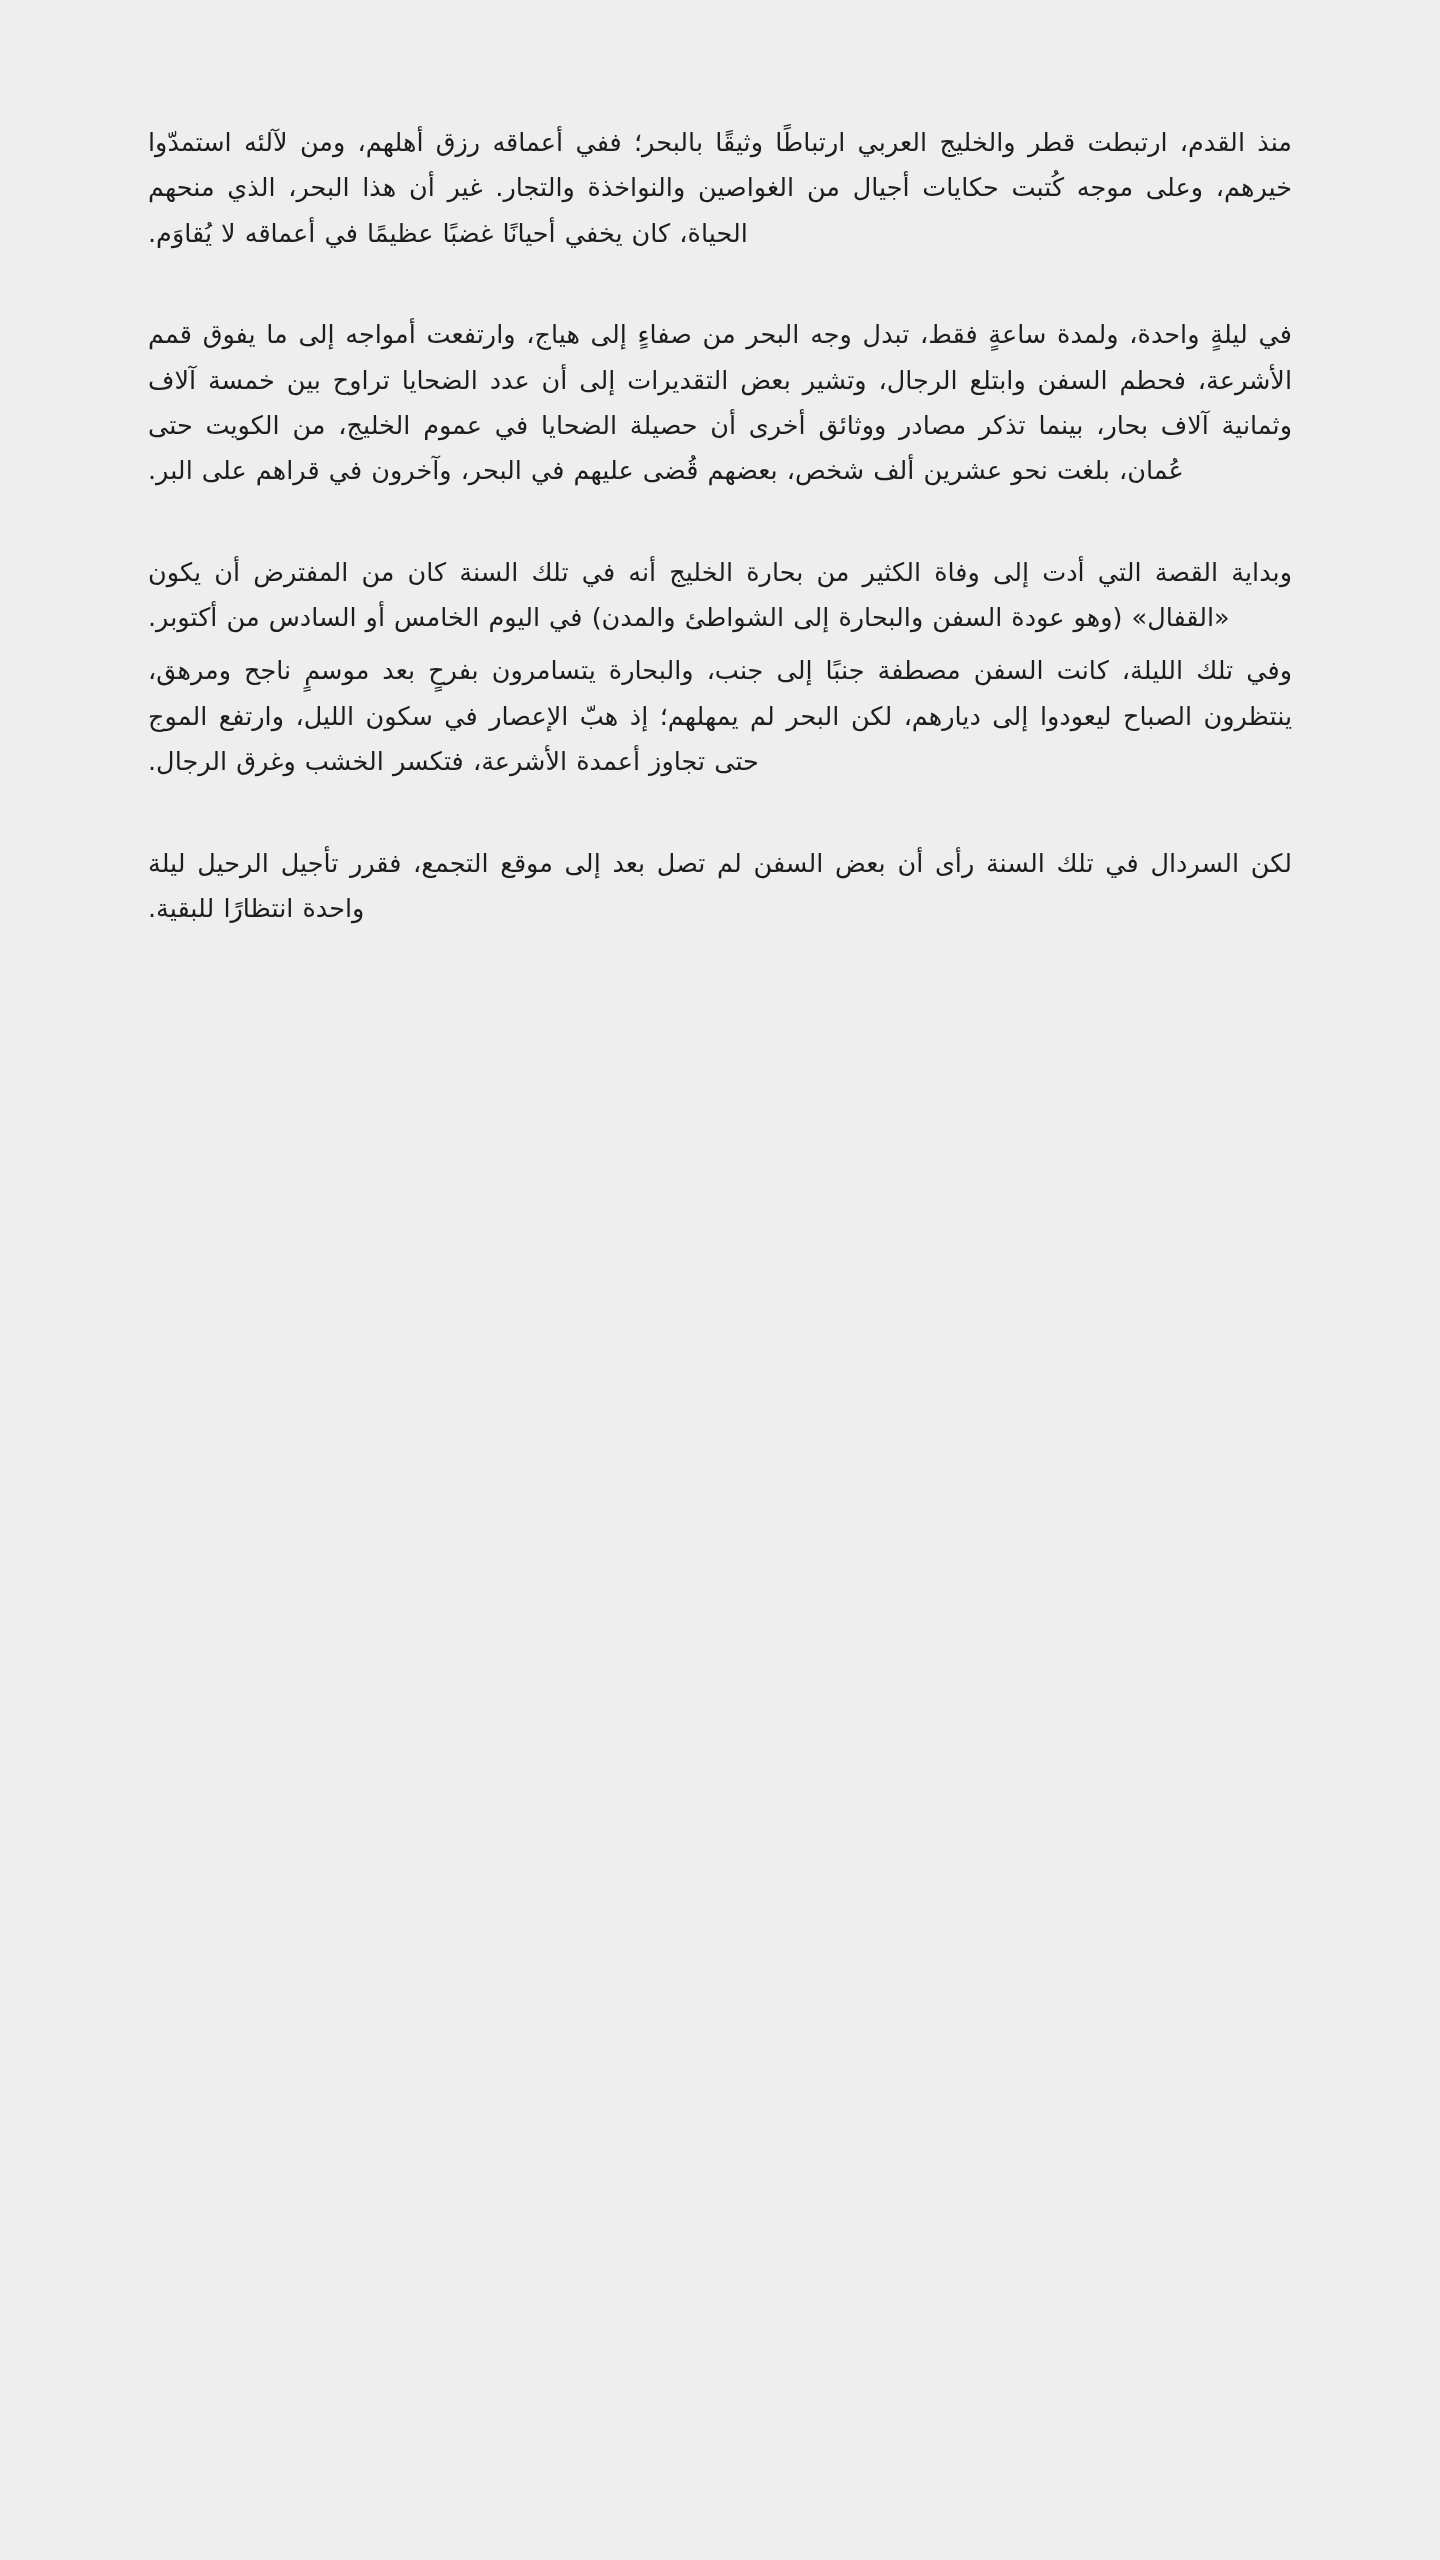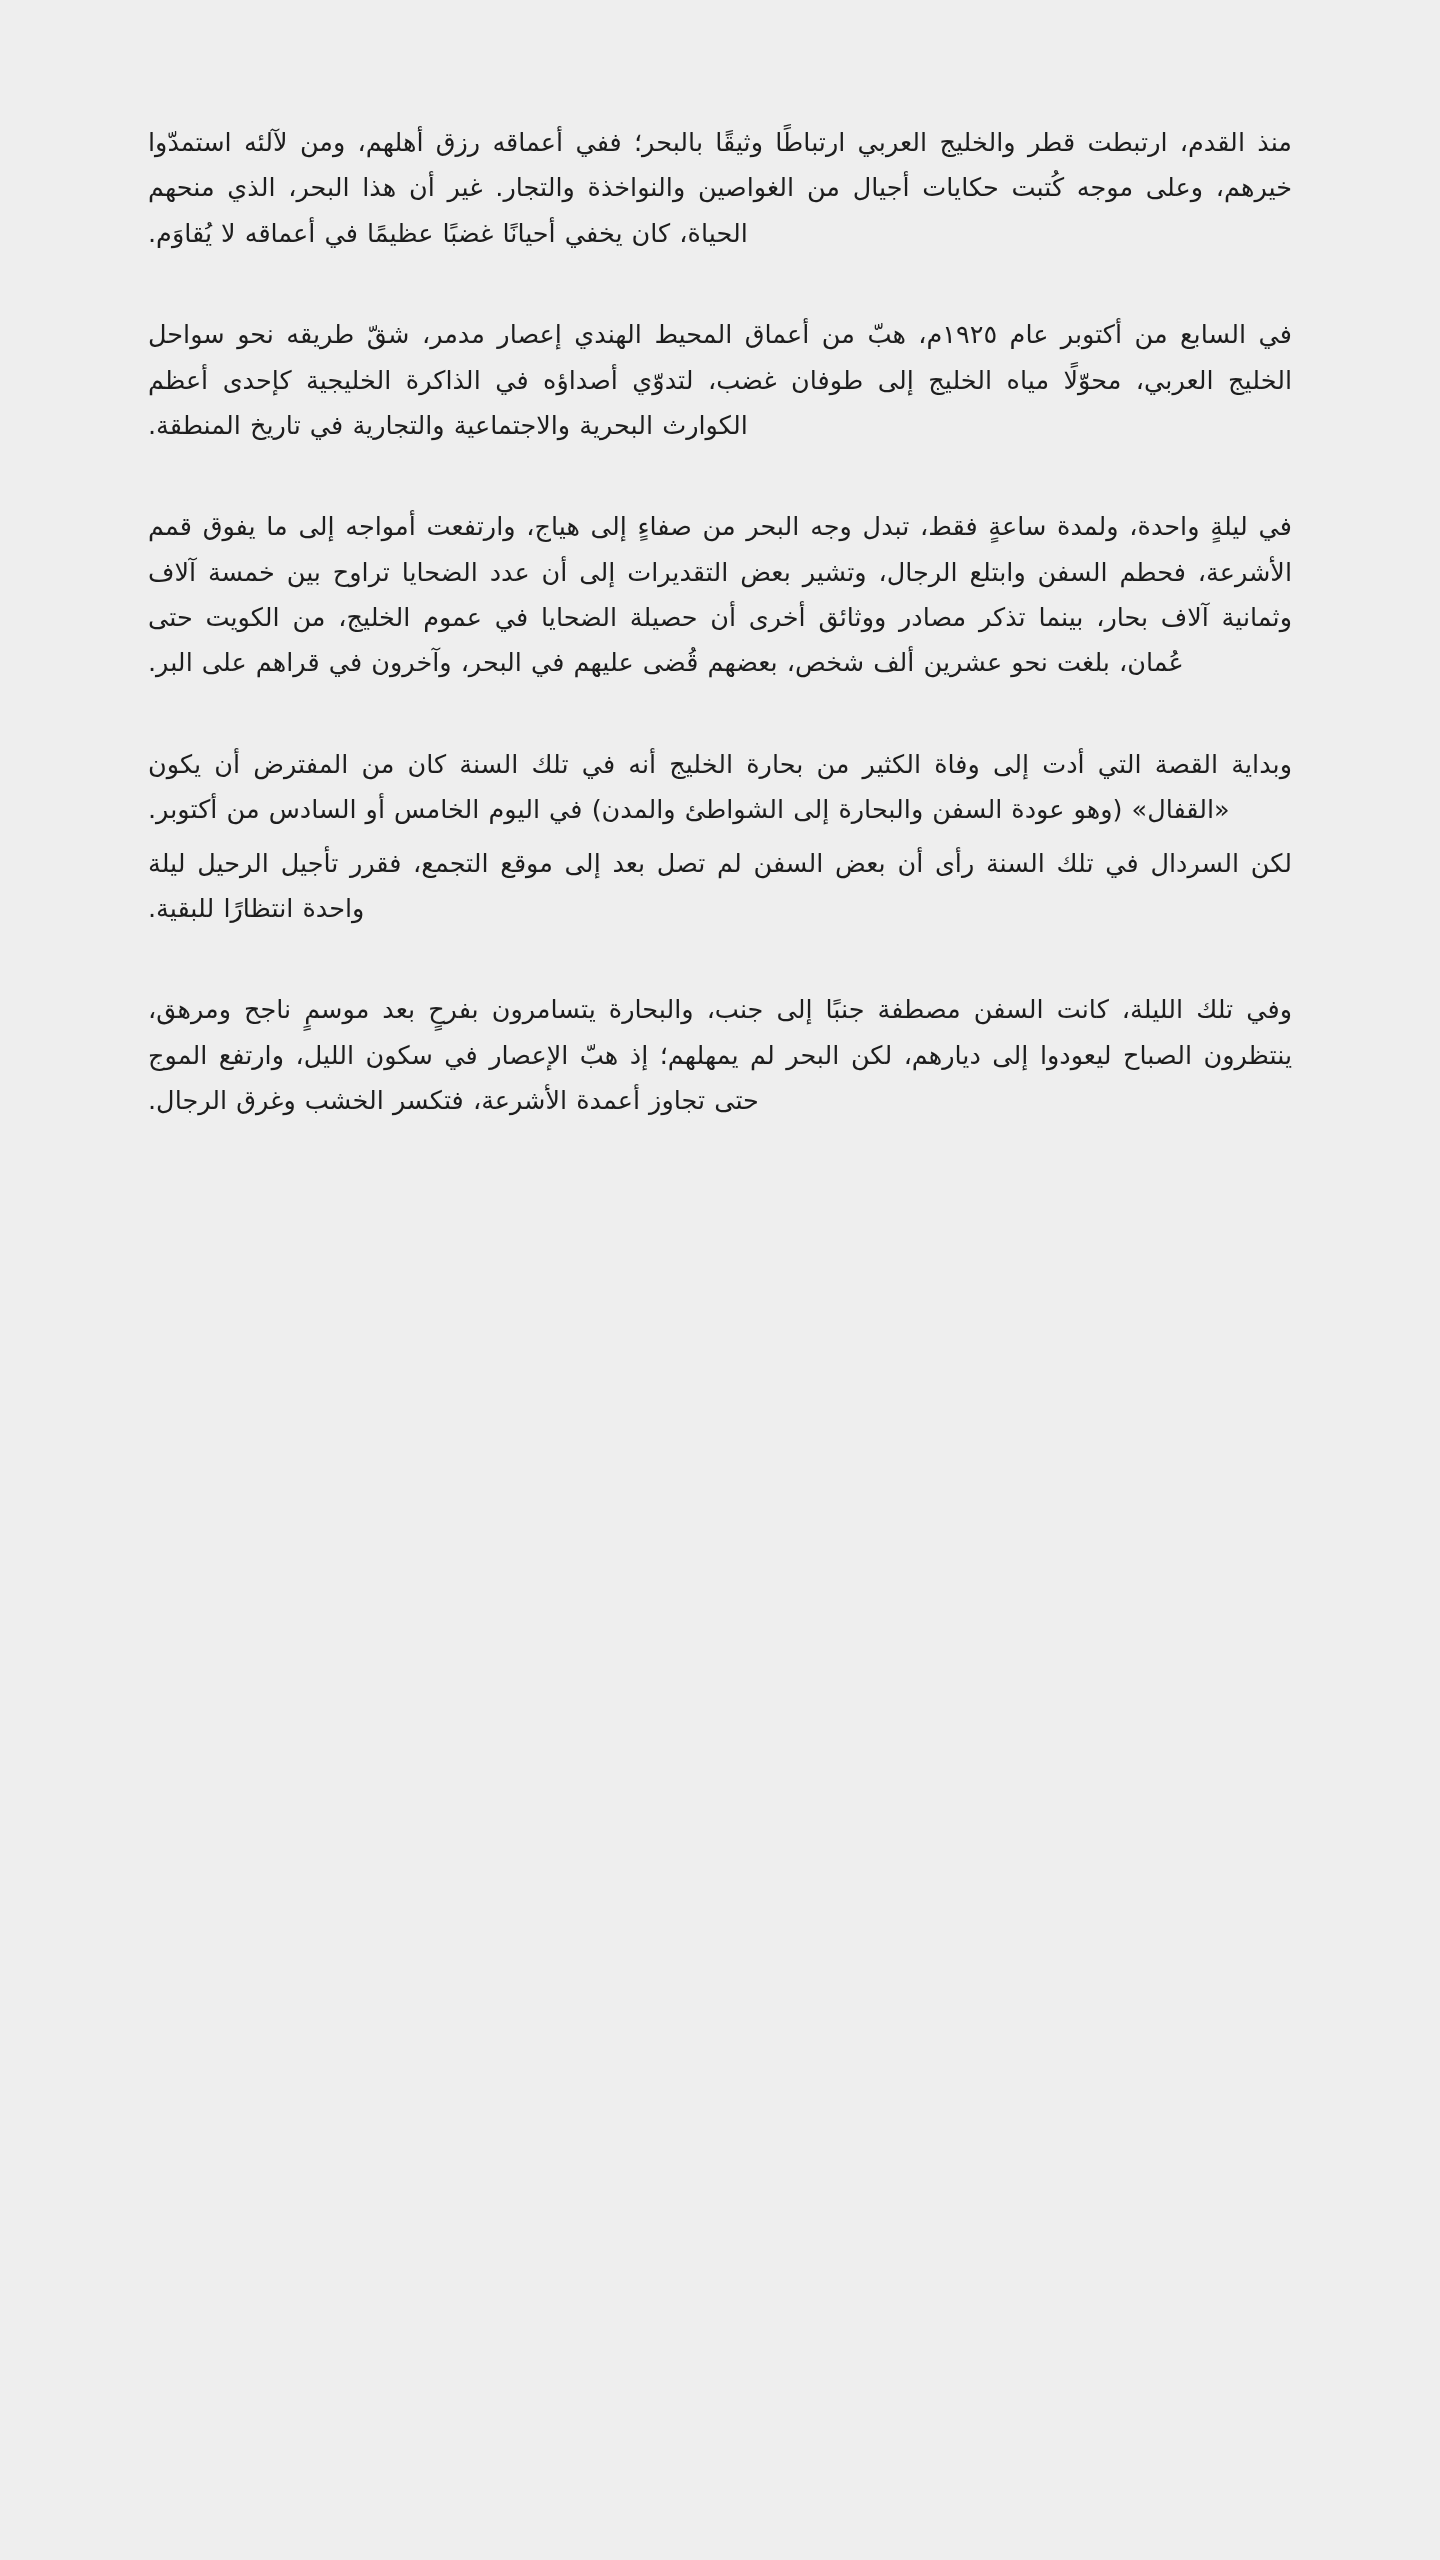--- a/index.html
+++ b/index.html
@@ -42,19 +42,18 @@
   .para:last-child {
     margin-bottom: 0;
   }
 </style>
 </head>
 <body>
 
 <div class="page">
   <article class="article">
     <p class="para">منذ القدم، ارتبطت قطر والخليج العربي ارتباطًا وثيقًا بالبحر؛ ففي أعماقه رزق أهلهم، ومن لآلئه استمدّوا خيرهم، وعلى موجه كُتبت حكايات أجيال من الغواصين والنواخذة والتجار. غير أن هذا البحر، الذي منحهم الحياة، كان يخفي أحيانًا غضبًا عظيمًا في أعماقه لا يُقاوَم.</p>
-    <p class="para">في السابع من أكتوبر عام ١٩٢٥م، هبّ من أعماق المحيط الهندي إعصار مدمر، شقّ طريقه نحو سواحل الخليج العربي، محوّلًا مياه الخليج إلى طوفان غضب، لتدوّي أصداؤه في الذاكرة الخليجية كإحدى أعظم الكوارث البحرية والاجتماعية والتجارية في تاريخ المنطقة.</p>
     <p class="para">في ليلةٍ واحدة، ولمدة ساعةٍ فقط، تبدل وجه البحر من صفاءٍ إلى هياج، وارتفعت أمواجه إلى ما يفوق قمم الأشرعة، فحطم السفن وابتلع الرجال، وتشير بعض التقديرات إلى أن عدد الضحايا تراوح بين خمسة آلاف وثمانية آلاف بحار، بينما تذكر مصادر ووثائق أخرى أن حصيلة الضحايا في عموم الخليج، من الكويت حتى عُمان، بلغت نحو عشرين ألف شخص، بعضهم قُضى عليهم في البحر، وآخرون في قراهم على البر.</p>
     <p class="para tight">وبداية القصة التي أدت إلى وفاة الكثير من بحارة الخليج أنه في تلك السنة كان من المفترض أن يكون «القفال» (وهو عودة السفن والبحارة إلى الشواطئ والمدن) في اليوم الخامس أو السادس من أكتوبر.</p>
+    <p class="para">وفي تلك الليلة، كانت السفن مصطفة جنبًا إلى جنب، والبحارة يتسامرون بفرحٍ بعد موسمٍ ناجح ومرهق، ينتظرون الصباح ليعودوا إلى ديارهم، لكن البحر لم يمهلهم؛ إذ هبّ الإعصار في سكون الليل، وارتفع الموج حتى تجاوز أعمدة الأشرعة، فتكسر الخشب وغرق الرجال.</p>
     <p class="para">لكن السردال في تلك السنة رأى أن بعض السفن لم تصل بعد إلى موقع التجمع، فقرر تأجيل الرحيل ليلة واحدة انتظارًا للبقية.</p>
-    <p class="para">وفي تلك الليلة، كانت السفن مصطفة جنبًا إلى جنب، والبحارة يتسامرون بفرحٍ بعد موسمٍ ناجح ومرهق، ينتظرون الصباح ليعودوا إلى ديارهم، لكن البحر لم يمهلهم؛ إذ هبّ الإعصار في سكون الليل، وارتفع الموج حتى تجاوز أعمدة الأشرعة، فتكسر الخشب وغرق الرجال.</p>
   </article>
 </div>
 
 </body></html>

